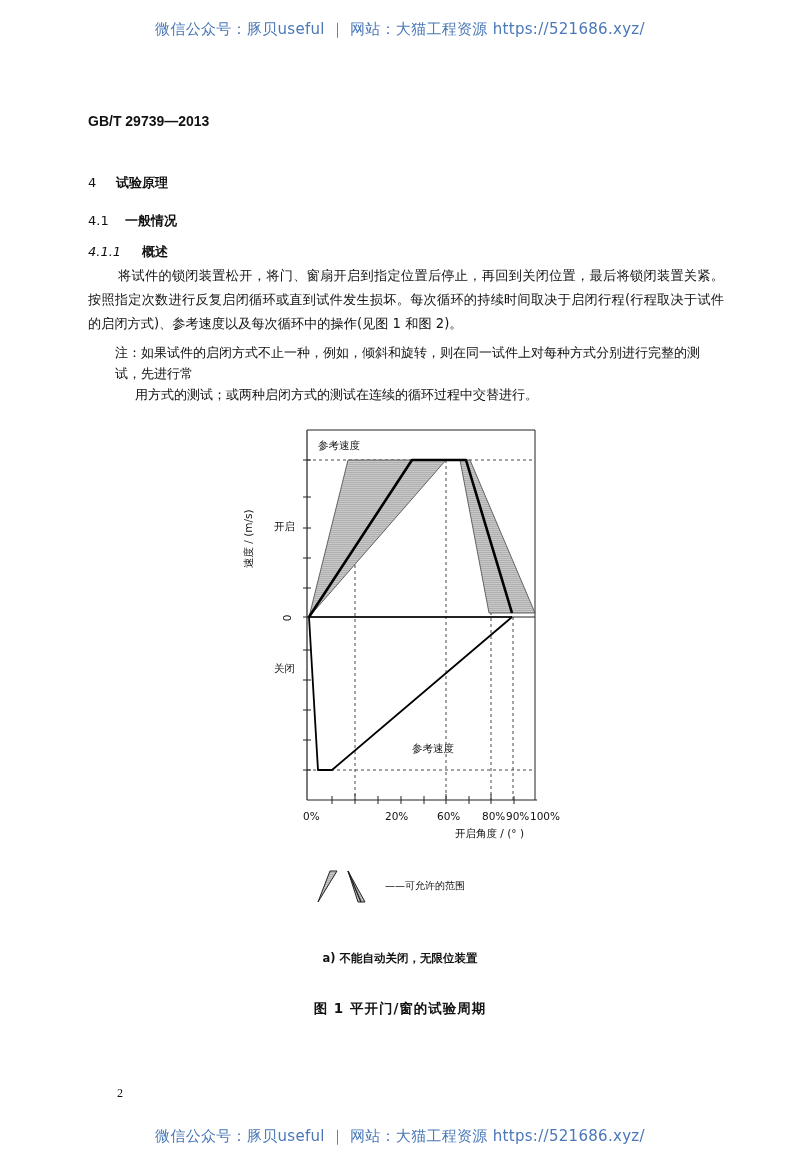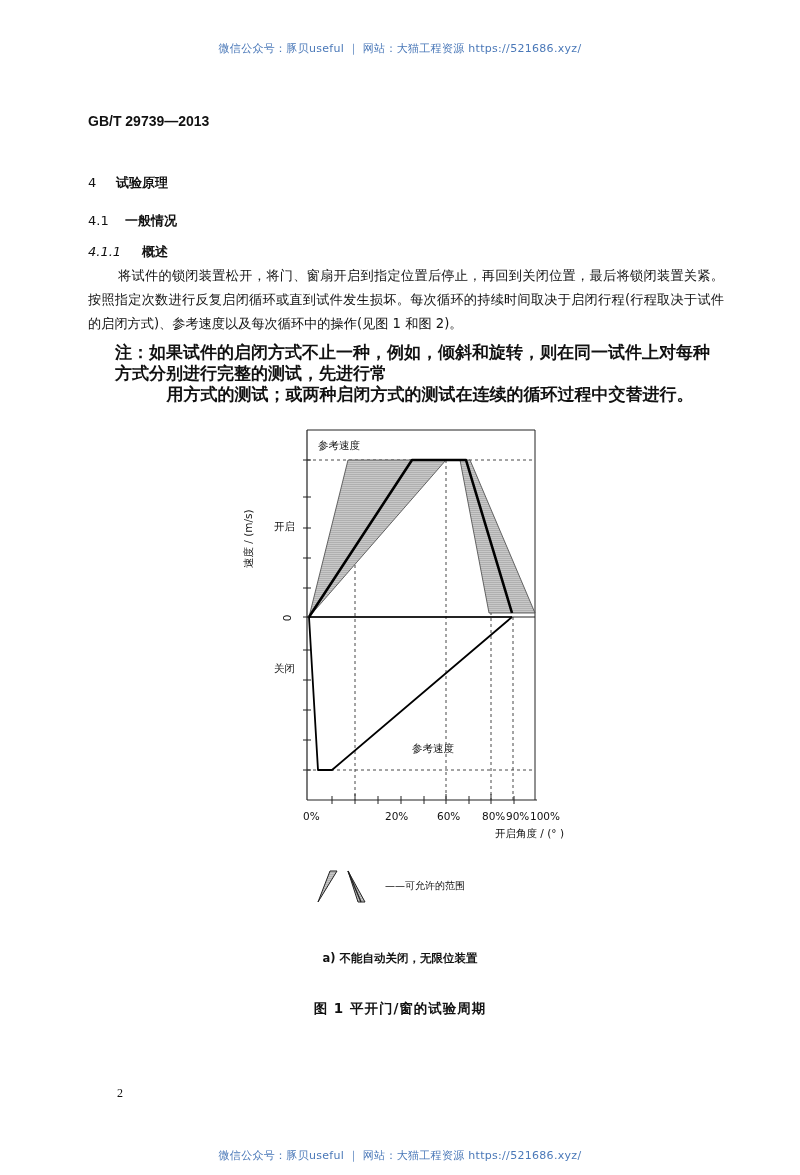--- a/index.html
+++ b/index.html
@@ -1,29 +1,29 @@
 <!DOCTYPE html>
 <html><head>
 <meta charset="utf-8">
 <style>
   html, body { margin: 0; padding: 0; background: #ffffff; }
   body { width: 800px; height: 1175px; position: relative; overflow: hidden;
          font-family: "DejaVu Serif", "Liberation Serif", serif; color: #111; }
   .abs { position: absolute; }
-  .watermark { left: 0; width: 800px; text-align: center; font-size: 11px; color: #4a78b8;
-               font-family: "DejaVu Sans", "Liberation Sans", sans-serif; letter-spacing: 0.3px; margin-top: 21px; }
+  .watermark { left: 0; width: 800px; text-align: center; font-size: 15px; color: #4a78b8;
+               font-family: "DejaVu Sans", "Liberation Sans", sans-serif; letter-spacing: 0.3px; }
   .std-code { left: 88px; top: 113px; font-size: 14px; font-weight: bold;
               font-family: "Liberation Sans", "DejaVu Sans", sans-serif; }
   .heading { font-size: 13px; font-weight: bold; font-family: "DejaVu Sans", "Liberation Sans", sans-serif; }
   .heading .num { display: inline-block; font-weight: normal; }
   .para { left: 88px; width: 636px; font-size: 13.2px; line-height: 24px; text-indent: 30px;
           font-family: "DejaVu Sans", "Liberation Sans", sans-serif; text-align: justify; }
-  .note { left: 115px; width: 610px; font-size: 17px; line-height: 21px; font-weight: bold;
+  .note { left: 115px; width: 610px; font-size: 13px; line-height: 21px; font-weight: normal;
           font-family: "DejaVu Sans", "Liberation Sans", sans-serif; }
-  .note .cont { padding-left: 20px; display: block; text-align: center; }
+  .note .cont { padding-left: 20px; display: block; }
   .chart-label { font-size: 10.5px; font-family: "DejaVu Sans", "Liberation Sans", sans-serif; }
   .sub-caption { left: 0; width: 800px; text-align: center; top: 951px; font-size: 11.5px; font-weight: bold;
                  font-family: "DejaVu Sans", "Liberation Sans", sans-serif; }
   .fig-caption { left: 0; width: 800px; text-align: center; top: 985px; font-size: 13.5px; font-weight: bold;
                  font-family: "DejaVu Sans", "Liberation Sans", sans-serif; letter-spacing: 1px; margin-top: 15px; }
   .page-num { left: 117px; top: 1086px; font-size: 12px; font-family: "Liberation Serif", serif; }
 </style>
 </head>
 <body>
 
@@ -116,21 +116,21 @@
 <div class="abs chart-label" style="left:274px; top:662px;">关闭</div>
 <div class="abs chart-label" style="left:242px; top:568px; transform: rotate(-90deg); transform-origin: left top; white-space:nowrap;">速度 / (m/s)</div>
 <div class="abs chart-label" style="left:284px; top:612px; transform: rotate(-90deg); transform-origin: center;">0</div>
 
 <div class="abs chart-label" style="left:303px; top:810px;">0%</div>
 <div class="abs chart-label" style="left:346px; top:810px;margin-left:39px;">20%</div>
 <div class="abs chart-label" style="left:437px; top:810px;">60%</div>
 <div class="abs chart-label" style="left:482px; top:810px;">80%</div>
 <div class="abs chart-label" style="left:506px; top:810px;">90%</div>
 <div class="abs chart-label" style="left:530px; top:810px;">100%</div>
-<div class="abs chart-label" style="left:455px; top:827px;margin-left:40px;">开启角度 / (° )</div>
+<div class="abs chart-label" style="left:455px; top:827px;">开启角度 / (° )</div>
 
 <svg class="abs" style="left:315px; top:868px;" width="60" height="40">
   <polygon points="3,34 15,3 22,3" fill="url(#hatch)" stroke="#222" stroke-width="1"></polygon>
   <polygon points="33,3 50,34 43,34" fill="url(#hatch)" stroke="#222" stroke-width="1"></polygon>
   <line x1="33" y1="3" x2="46" y2="34" stroke="#222" stroke-width="1.4"></line>
 </svg>
 <div class="abs chart-label" style="left:385px; top:879px; font-size:10px;">——可允许的范围</div>
 
 <div class="abs sub-caption">a)  不能自动关闭，无限位装置</div>
 <div class="abs fig-caption">图 1   平开门/窗的试验周期</div>

